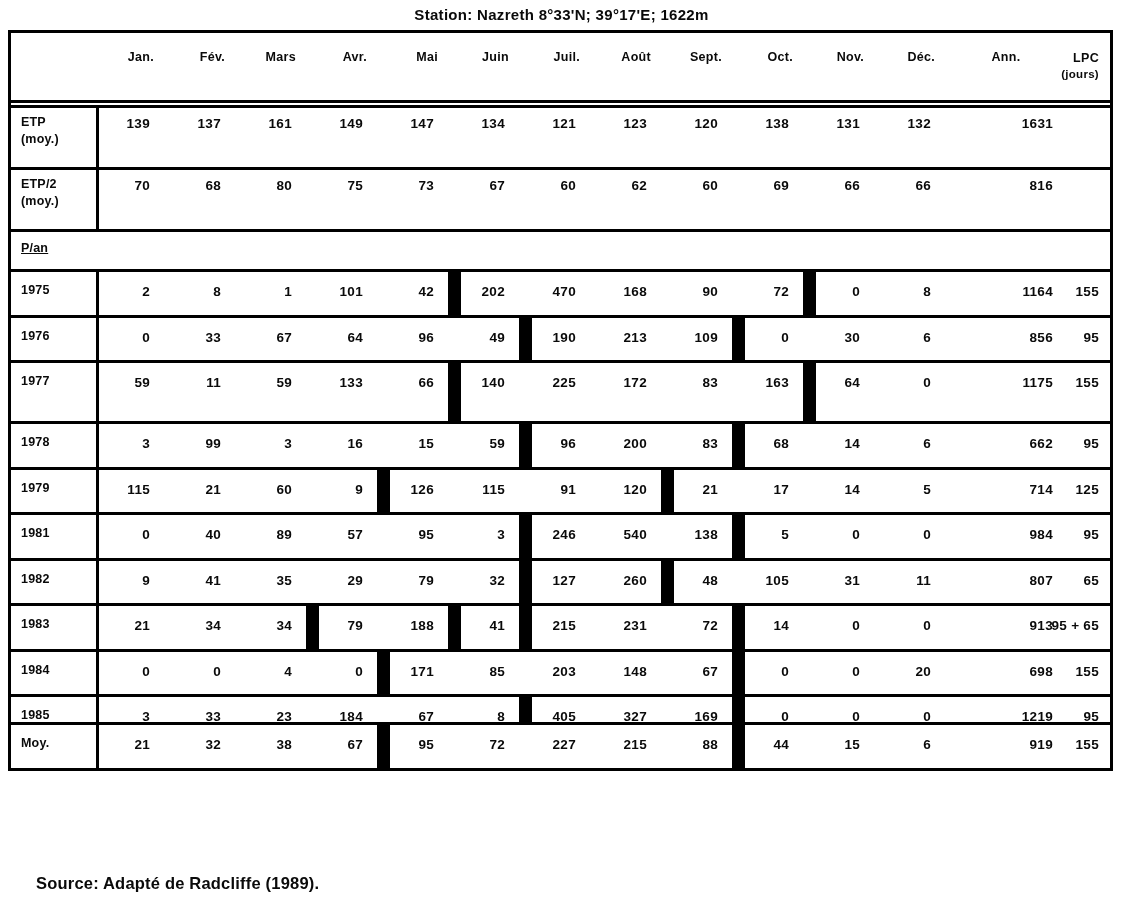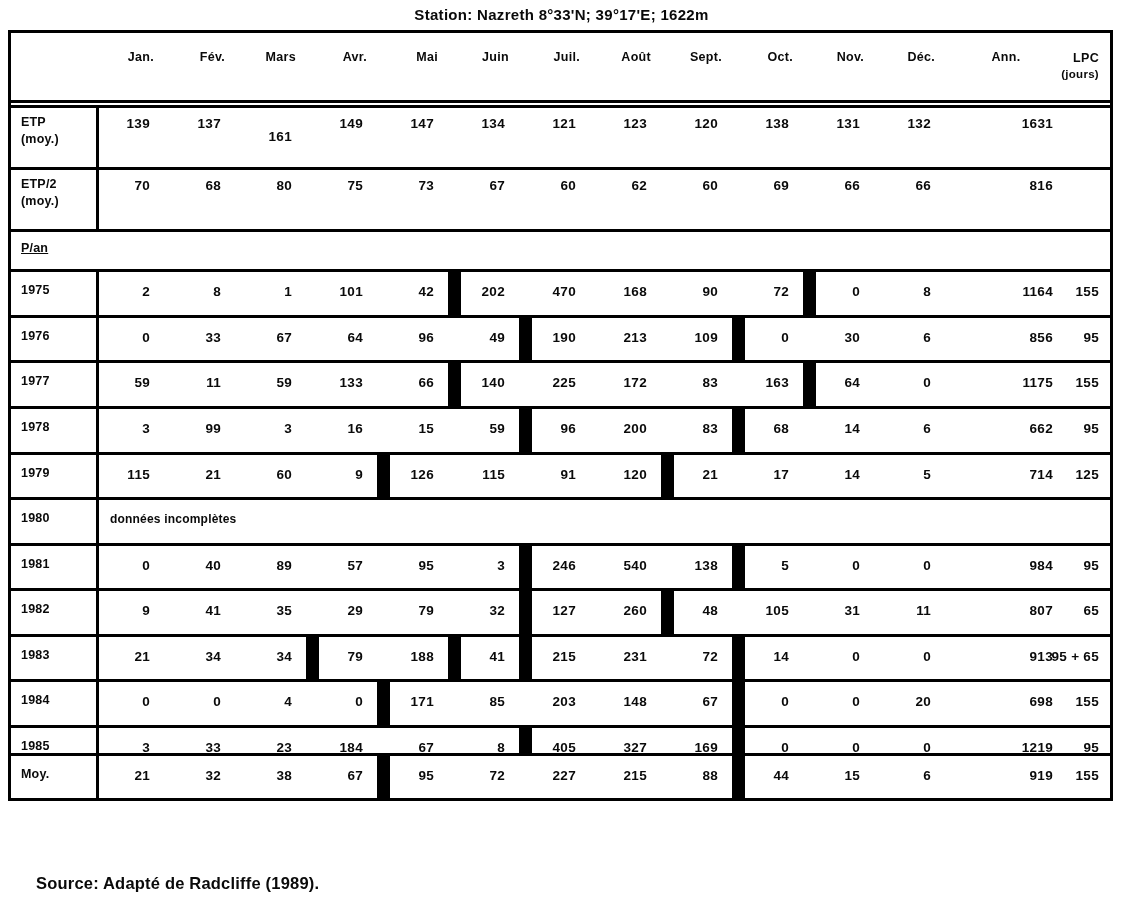--- a/index.html
+++ b/index.html
@@ -72,21 +72,21 @@
     <div class="hline"></div>
     <div class="hgap"></div>
     <div id="rows">
         <div class="row bordered" style="height: 62px;">
           <div class="lab" style="padding-top: 7px;">
             <div>ETP</div>
             <div class="sub">(moy.)</div>
           </div>
           <div class="c mcell" style="left: 88px; top: 8px;">139</div>
           <div class="c mcell" style="left: 159px; top: 8px;">137</div>
-          <div class="c mcell" style="left: 230px; top: 21px;">161</div>
+          <div class="c mcell" style="left: 230px; top: 8px;">161</div>
           <div class="c mcell" style="left: 301px; top: 8px;">149</div>
           <div class="c mcell" style="left: 372px; top: 8px;">147</div>
           <div class="c mcell" style="left: 443px; top: 8px;">134</div>
           <div class="c mcell" style="left: 514px; top: 8px;">121</div>
           <div class="c mcell" style="left: 585px; top: 8px;">123</div>
           <div class="c mcell" style="left: 656px; top: 8px;">120</div>
           <div class="c mcell" style="left: 727px; top: 8px;">138</div>
           <div class="c mcell" style="left: 798px; top: 8px;">131</div>
           <div class="c mcell" style="left: 869px; top: 8px;">132</div>
           <div class="c anncell" style="left: 940px; top: 8px;">1631</div>
@@ -150,21 +150,21 @@
           <div class="c mcell" style="left: 585px; top: 12px;">213</div>
           <div class="c mcell" style="left: 656px; top: 12px;">109</div>
           <div class="c mcell" style="left: 727px; top: 12px;">0</div>
           <div class="c mcell" style="left: 798px; top: 12px;">30</div>
           <div class="c mcell" style="left: 869px; top: 12px;">6</div>
           <div class="c anncell" style="left: 940px; top: 12px;">856</div>
           <div class="c lpccell" style="left: 985px; top: 12px;">95</div>
           <div class="bar" style="left: 508px;"></div>
           <div class="bar" style="left: 721px;"></div>
         </div>
-        <div class="row bordered" style="height: 46px;">
+        <div class="row bordered" style="height: 61px;">
           <div class="lab">
             <div>1977</div>
           </div>
           <div class="c mcell" style="left: 88px; top: 12px;">59</div>
           <div class="c mcell" style="left: 159px; top: 12px;">11</div>
           <div class="c mcell" style="left: 230px; top: 12px;">59</div>
           <div class="c mcell" style="left: 301px; top: 12px;">133</div>
           <div class="c mcell" style="left: 372px; top: 12px;">66</div>
           <div class="c mcell" style="left: 443px; top: 12px;">140</div>
           <div class="c mcell" style="left: 514px; top: 12px;">225</div>
@@ -215,26 +215,20 @@
           <div class="c mcell" style="left: 727px; top: 12px;">17</div>
           <div class="c mcell" style="left: 798px; top: 12px;">14</div>
           <div class="c mcell" style="left: 869px; top: 12px;">5</div>
           <div class="c anncell" style="left: 940px; top: 12px;">714</div>
           <div class="c lpccell" style="left: 985px; top: 12px;">125</div>
           <div class="bar" style="left: 366px;"></div>
           <div class="bar" style="left: 650px;"></div>
         </div>
         <div class="row bordered" style="height: 45.5px;">
           <div class="lab">
-            <div>1980</div>
-          </div>
-          <div class="note">données incomplètes</div>
-        </div>
-        <div class="row bordered" style="height: 45.5px;">
-          <div class="lab">
             <div>1981</div>
           </div>
           <div class="c mcell" style="left: 88px; top: 12px;">0</div>
           <div class="c mcell" style="left: 159px; top: 12px;">40</div>
           <div class="c mcell" style="left: 230px; top: 12px;">89</div>
           <div class="c mcell" style="left: 301px; top: 12px;">57</div>
           <div class="c mcell" style="left: 372px; top: 12px;">95</div>
           <div class="c mcell" style="left: 443px; top: 12px;">3</div>
           <div class="c mcell" style="left: 514px; top: 12px;">246</div>
           <div class="c mcell" style="left: 585px; top: 12px;">540</div>

